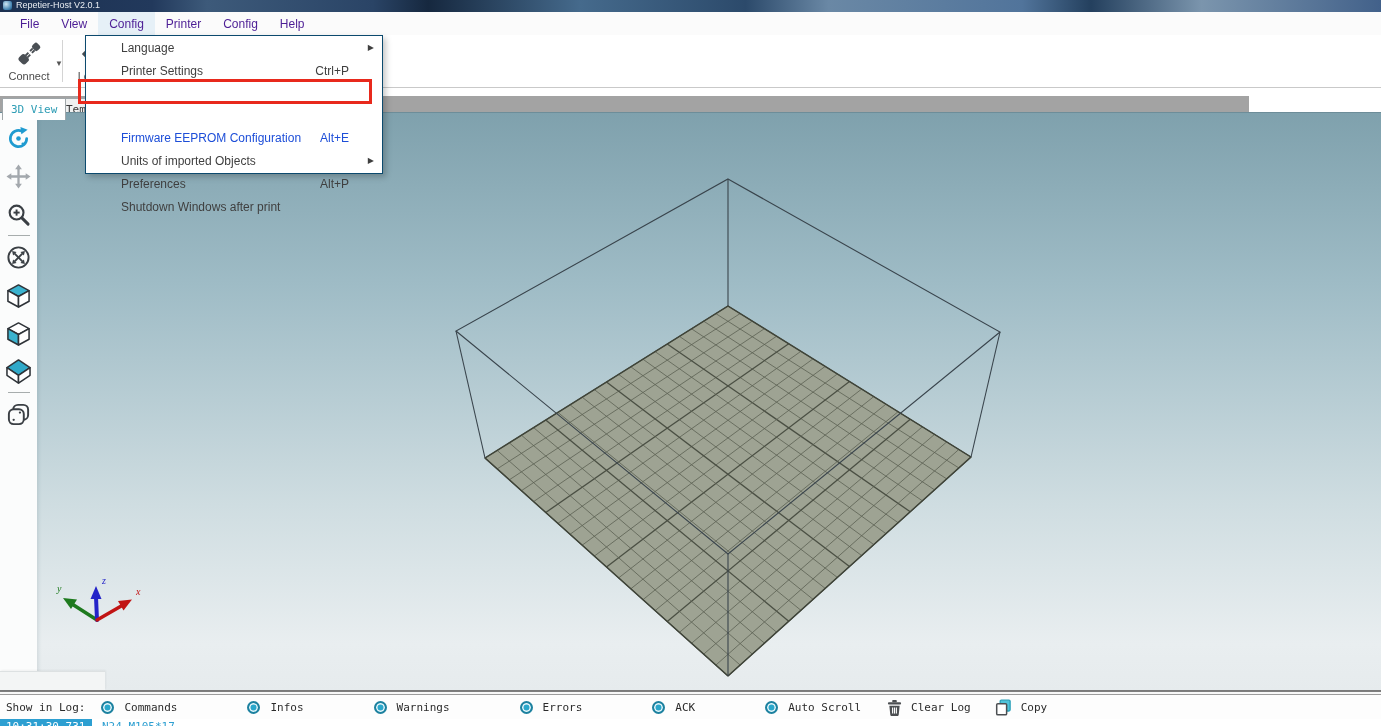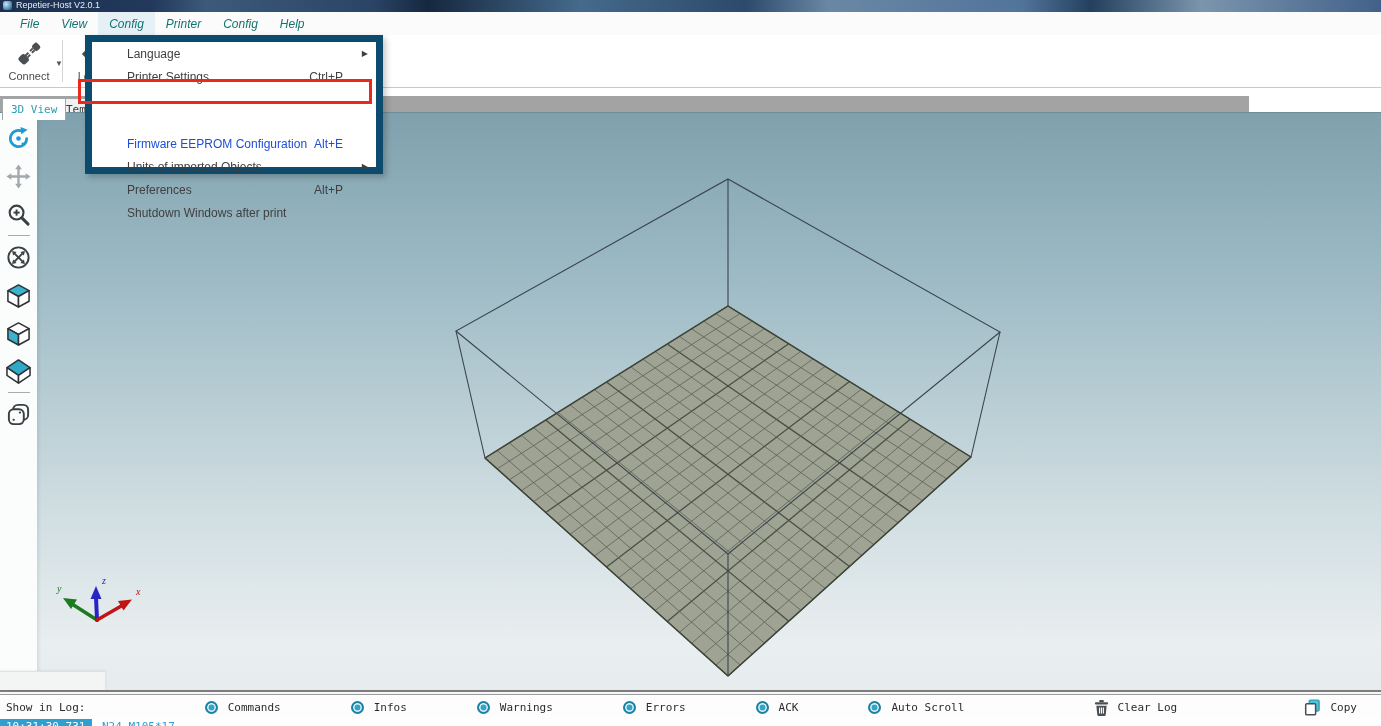--- a/index.html
+++ b/index.html
@@ -10,21 +10,21 @@
   
   .titlebar { left:0; top:0; width:1381px; height:12px;
     background:linear-gradient(90deg,#1b3050 0%,#22395c 11%,#3d5a7a 15%,#2a4466 27%,#16283f 31%,#456a8c 42%,#2c4a6b 54%,#6a88a5 60%,#51749b 74%,#24405e 79%,#7b95ad 87%,#42618a 100%);
     display:flex; align-items:flex-start; color:#e9edf2; font-size:9px; line-height:11px; }
   .app-icon { width:9px; height:9px; margin:1px 4px 0 3px; border-radius:2px;
     background:radial-gradient(circle at 35% 35%, #cfe6f2, #3e7fae 70%, #1c4668); }
 
   
   .menubar { left:0; top:12px; width:1381px; height:23px; background:#fbfbfb;
     display:flex; align-items:stretch; padding-left:9px; }
-  .mb-item { padding:0 11px; font-size:12px; color:#0f766e; display:flex; align-items:center; cursor:default;font-style:italic; }
+  .mb-item { padding:0 11px; font-size:12px; color:#4c1d95; display:flex; align-items:center; cursor:default; }
   .mb-item.active { background:#e6f0f7; }
 
   
   .toolbar { left:0; top:35px; width:1381px; height:53px; background:#ffffff; border-bottom:1px solid #c9c9c9; }
   .tool-btn { position:absolute; display:flex; flex-direction:column; align-items:center; font-size:11px; color:#4a4a4a; }
   .tool-btn svg { display:block; }
   .tb-connect { left:4px; top:3px; width:50px; }
   .tb-drop { left:55px; top:24px; font-size:8px; color:#555; }
   .tb-sep { left:62px; top:5px; width:1px; height:42px; background:#d4d4d4; }
   .tb-load { left:67px; top:3px; width:46px; }
@@ -49,37 +49,37 @@
   .axis-ind { position:absolute; left:52px; top:460px; }
   .bottom-overlay { position:absolute; left:0; bottom:0; width:105px; height:19px;
     background:#f3f5f5; border-top:1px solid #dde1e2; box-shadow:1px -1px 2px rgba(0,0,0,0.05); }
 
   
   .splitter { left:0; top:691px; width:1381px; height:4px;
     background:linear-gradient(180deg,#7e7e7e 0 25%,#f7f7f7 25% 75%,#9c9c9c 75% 100%); }
 
   
   .logbar { left:0; top:695px; width:1381px; height:24px; background:#fdfdfd;
-    display:flex; align-items:center; font-family:"DejaVu Sans Mono", monospace; font-size:11px; color:#2b2b2b;justify-content:space-between; }
+    display:flex; align-items:center; font-family:"DejaVu Sans Mono", monospace; font-size:11px; color:#2b2b2b; }
   .logbar .lbl { margin:0 16px 0 6px; }
   .toggle { display:flex; align-items:center; margin-right:26px; cursor:pointer; }
   .toggle-dot { width:13px; height:13px; border-radius:50%; background:#2aa7cb;
     border:2px solid #1d819f; box-shadow:inset 0 0 0 1.5px rgba(255,255,255,0.9); margin-right:10px; flex:0 0 auto; }
   .log-action { display:flex; align-items:center; margin-right:24px; cursor:pointer; }
   .log-action svg { margin-right:9px; }
 
   
   .logrow { left:0; top:719px; width:1381px; height:16px; display:flex;
     font-family:"DejaVu Sans Mono", monospace; font-size:11px; line-height:15px; background:#fff; }
   .log-time { background:#2d9fd1; color:#fff; padding:0 6px; min-width:92px; }
   .log-msg  { color:#2d9fd1; padding:0 10px; }
 
   
   .dropdown { left:85px; top:35px; width:298px; height:139px; background:#fff;
-    border:7px solid #0c4a6e; box-shadow:3px 3px 6px rgba(0,0,0,0.22); z-index:40; }
+    border:1px solid #0c4a6e; box-shadow:3px 3px 6px rgba(0,0,0,0.22); z-index:40; }
   .menu-item { height:23px; display:flex; align-items:center; padding-left:35px; position:relative;
     font-size:12px; color:#3f3f3f; cursor:default; }
   .menu-item.disabled { color:#1d4ed8;margin-top:44px; }
   .mi-shortcut { position:absolute; right:33px; }
   .mi-arrow { position:absolute; right:8px; font-size:8px; color:#3f3f3f; }
 
   
   .red-box { left:78px; top:79px; width:294px; height:25px; border:3px solid #e8291c; z-index:50; }
 </style>
 </head>

